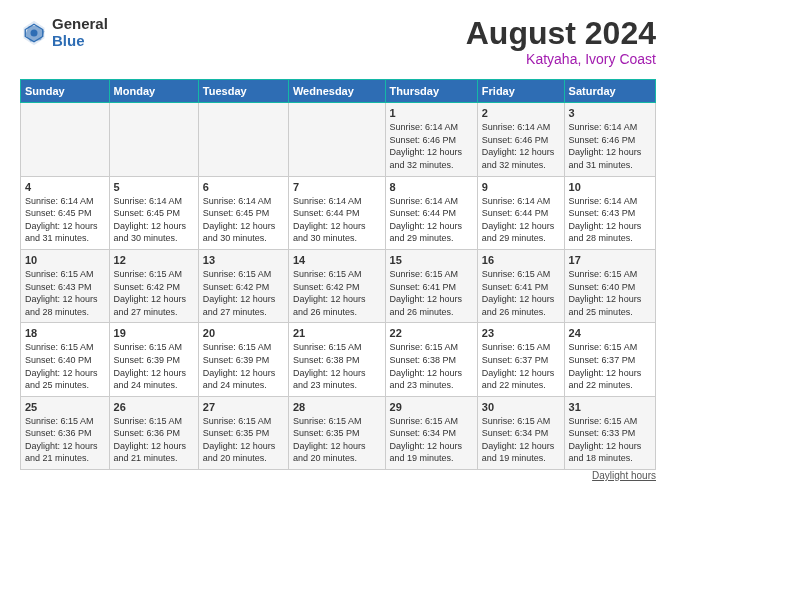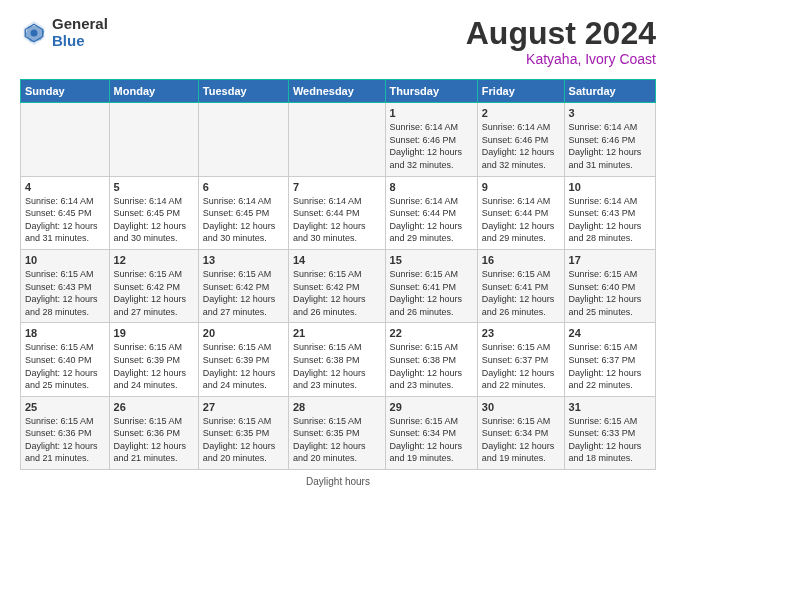--- a/index.html
+++ b/index.html
@@ -97,22 +97,22 @@
       color: #333;
       font-size: 9px;
       line-height: 1.4;
     }
     .cell-empty {
       min-height: 70px;
     }
     .footer-note {
       font-size: 10px;
       color: #555;
-      margin-top: 6px;
-      text-align: center;
+      text-align: right;
+      text-decoration: underline;
     }
   </style>
 </head>
 <body>
 
 <div class="page">
   <div class="header">
     <div class="logo">
       <svg class="logo-icon" viewBox="0 0 32 32" xmlns="http://www.w3.org/2000/svg">
         <polygon points="16,2 28,10 28,22 16,30 4,22 4,10" fill="#2e6db4" opacity="0.15"></polygon>

